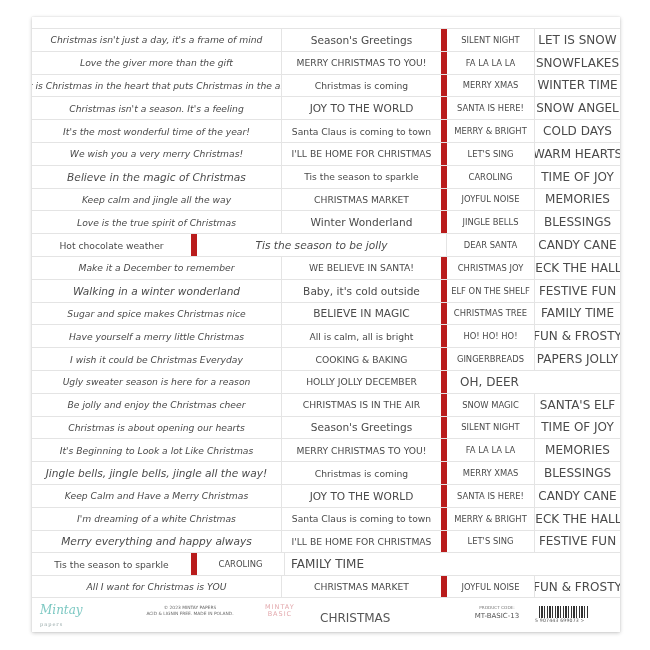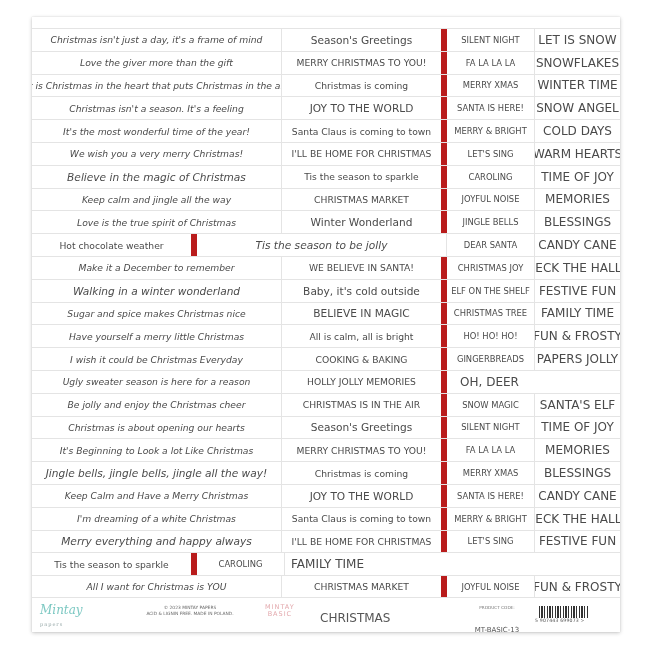--- a/index.html
+++ b/index.html
@@ -48,21 +48,21 @@
       position: absolute; left: 233px; top: 5px; color: #e3a9ad;
       font-size: 6.5px; line-height: 7px; letter-spacing: 1px; text-align: center;
     }
     .collection {
       position: absolute; left: 288px; top: 12px; font-size: 12px; color: #555; text-align: right;
     }
     .code-wrap {
       position: absolute; left: 430px; top: 6px; width: 70px; text-align: center;
     }
     .code-label { font-size: 4.2px; color: #777; }
-    .code-value { font-size: 7px; color: #555; margin-top: 16px; }
+    .code-value { font-size: 7px; color: #555; margin-top: 2px; }
     .barcode {
       position: absolute; left: 503px; top: 7px; width: 60px; height: 20px;
     }
     .bars {
       height: 12px; margin-left: 4px; width: 50px;
       background: repeating-linear-gradient(90deg, #333 0 1px, #fff 1px 2px, #333 2px 4px, #fff 4px 5px, #333 5px 6px, #fff 6px 8px);
     }
     .bar-num { font-size: 4.6px; color: #555; letter-spacing: 0.2px; }
   </style>
 </head>
@@ -155,21 +155,21 @@
         <div class="cell c3">FUN &amp; FROSTY</div>
       </div>
       <div class="row">
         <div class="cell c0">I wish it could be Christmas Everyday</div>
         <div class="cell c1">COOKING &amp; BAKING</div>
         <div class="cell c2">GINGERBREADS</div>
         <div class="cell c3">PAPERS JOLLY</div>
       </div>
       <div class="row">
         <div class="cell c0">Ugly sweater season is here for a reason</div>
-        <div class="cell c1">HOLLY JOLLY MEMORIES</div>
+        <div class="cell c1">HOLLY JOLLY DECEMBER</div>
         <div class="cell c3">OH, DEER</div>
       </div>
       <div class="row">
         <div class="cell c0">Be jolly and enjoy the Christmas cheer</div>
         <div class="cell c1">CHRISTMAS IS IN THE AIR</div>
         <div class="cell c2">SNOW MAGIC</div>
         <div class="cell c3">SANTA'S ELF</div>
       </div>
       <div class="row">
         <div class="cell c0">Christmas is about opening our hearts</div>

